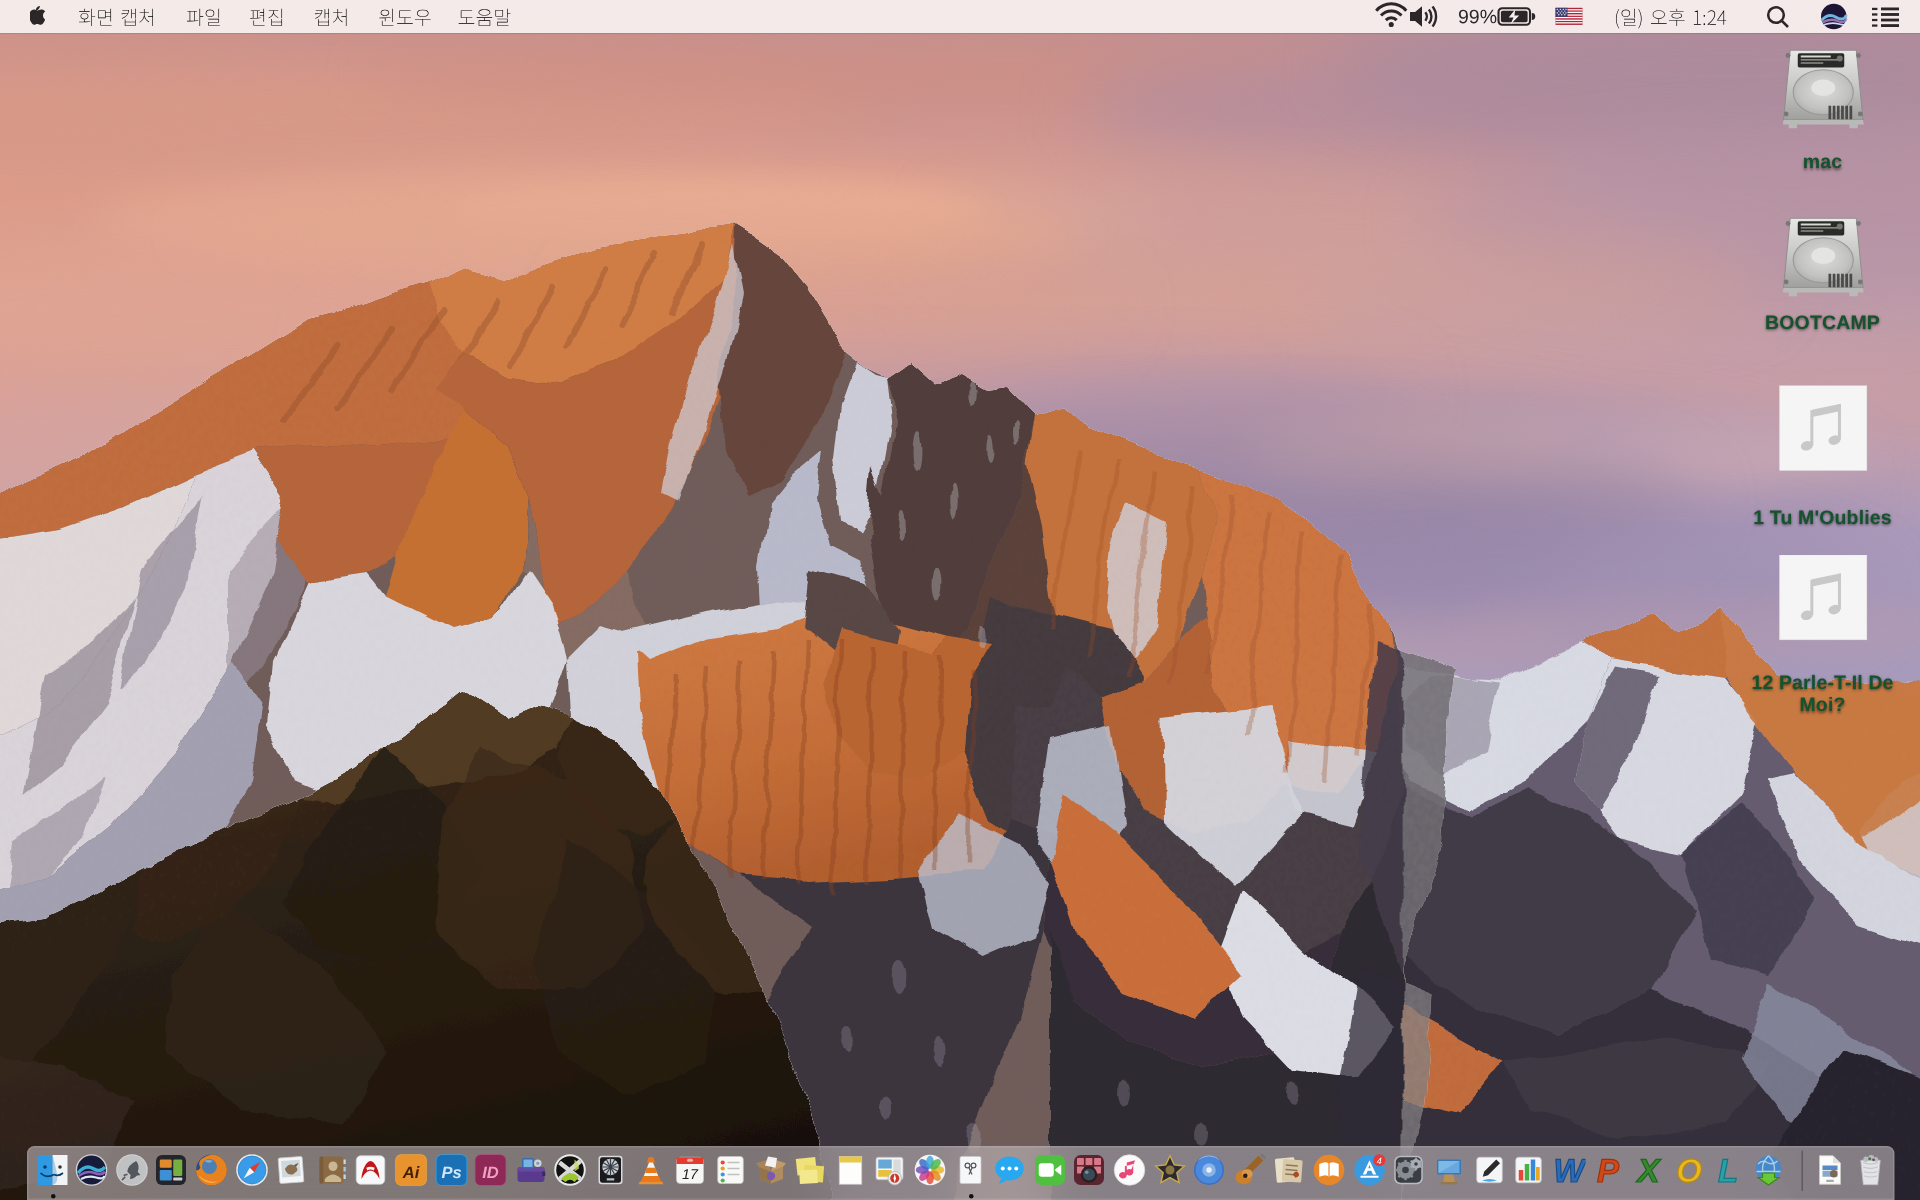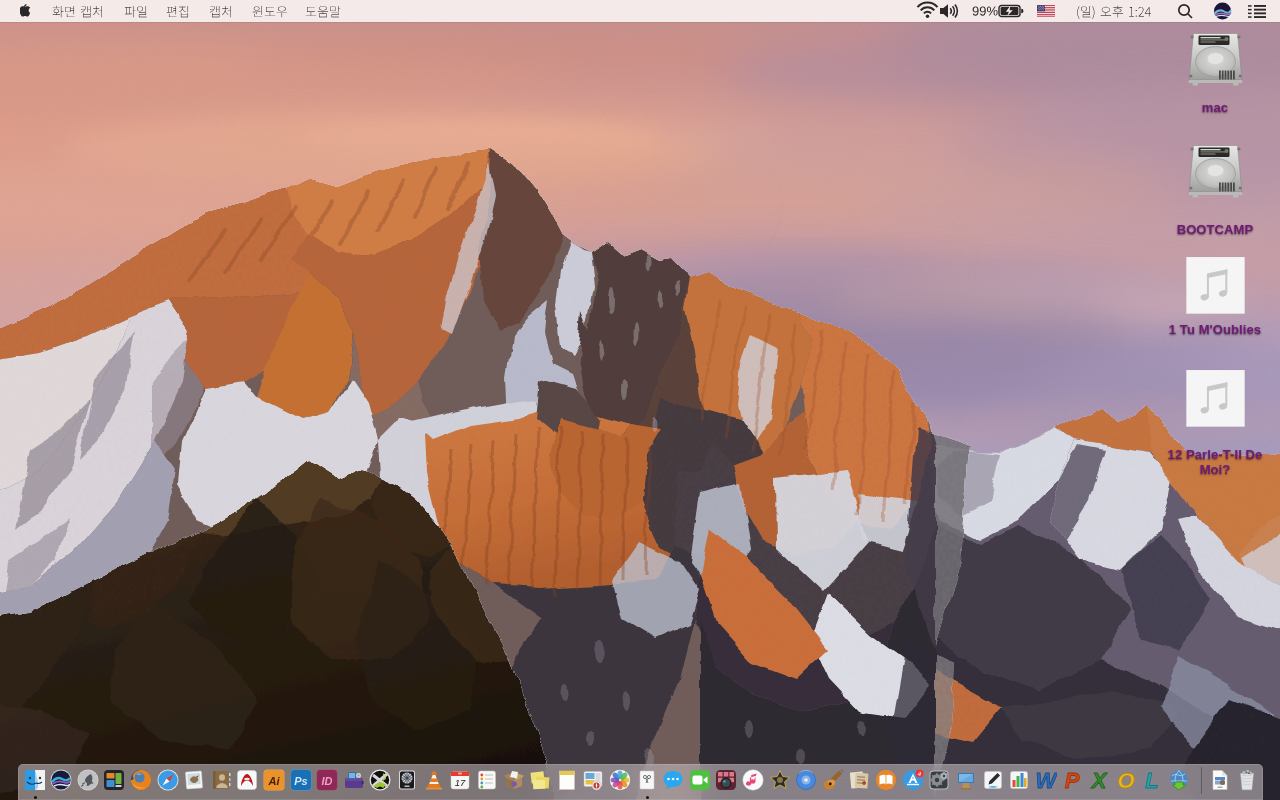--- a/index.html
+++ b/index.html
@@ -1,19 +1,19 @@
 <!DOCTYPE html>
 <html><head><meta charset="utf-8">
 <style>
 html,body{margin:0;padding:0;width:1280px;height:800px;overflow:hidden;}
 body{font-family:"Liberation Sans",sans-serif;position:relative;background:#b0a0b8;}
 #wall{position:absolute;left:0;top:0;width:1280px;height:800px;}
 #menubar{position:absolute;left:0;top:0;width:1280px;height:22px;background:rgba(246,237,236,0.96);box-shadow:0 0 1px rgba(0,0,0,.4);}
 .dicon{position:absolute;width:120px;text-align:center;}
-.dlabel{color:#701a75;font-weight:bold;font-size:13px;line-height:14.5px;text-shadow:0 1px 2px rgba(0,0,0,.55);letter-spacing:.1px;}
+.dlabel{color:#14532d;font-weight:bold;font-size:13px;line-height:14.5px;text-shadow:0 1px 2px rgba(0,0,0,.55);letter-spacing:.1px;}
 #dock{position:absolute;left:18px;top:764px;width:1245px;height:36px;background:rgba(200,192,194,0.58);-webkit-backdrop-filter:blur(16px);backdrop-filter:blur(16px);border-radius:5px 5px 0 0;box-shadow:inset 0 0 0 1px rgba(255,255,255,0.12);}
 .di{position:absolute;top:5px;width:22px;height:22px;font-style:italic;}
 </style></head><body>
 <svg id="wall" xmlns="http://www.w3.org/2000/svg" viewBox="0 0 1280 800">
 <defs>
 <linearGradient id="sky" x1="0" y1="0" x2="0" y2="1">
  <stop offset="0" stop-color="#c08e90"></stop>
  <stop offset="0.07" stop-color="#cb9390"></stop>
  <stop offset="0.16" stop-color="#d89c8e"></stop>
  <stop offset="0.26" stop-color="#dba295"></stop>
@@ -425,34 +425,34 @@
 <g fill="#4a4a48">
           <rect x="32" y="38.5" width="1.8" height="9"></rect>
           <rect x="34.8" y="38.5" width="1.8" height="9"></rect>
           <rect x="37.6" y="38.5" width="1.8" height="9"></rect>
           <rect x="40.4" y="38.5" width="1.8" height="9"></rect>
           <rect x="43.2" y="38.5" width="1.8" height="9"></rect>
           <rect x="46" y="38.5" width="1.8" height="9"></rect>
         </g>
 <path d="M2,48 L55,48 L55.5,51 L51.5,51 L51.5,53.5 L46,53.5 L46,51 L11,51 L11,53.5 L5.5,53.5 L5.5,51 L1.5,51 Z" fill="#b9bab8"></path>
       </svg></div>
-    <div class="dlabel" style="margin-top:22px">BOOTCAMP</div>
+    <div class="dlabel" style="margin-top:7px">BOOTCAMP</div>
   </div>
 <div class="dicon" style="left:1155px;top:257px">
     <div style="height:57px"><svg width="59" height="57" viewBox="0 0 59 57">
         <rect x="0.5" y="0" width="58" height="56.5" fill="#f5f5f5" stroke="#e8e8e8" stroke-width="0.5"></rect>
         <g fill="#c8c8c8" stroke="none">
           <path d="M22,16.2 L41.3,12.2 V17 L22,21 Z"></path>
           <rect x="20.9" y="16.5" width="2" height="23.5"></rect>
           <rect x="39.3" y="12.5" width="2" height="23.5"></rect>
           <ellipse cx="18.6" cy="40.2" rx="4.1" ry="3.1" transform="rotate(-16 18.6 40.2)"></ellipse>
           <ellipse cx="37" cy="36.4" rx="4.1" ry="3.1" transform="rotate(-16 37 36.4)"></ellipse>
         </g>
       </svg></div>
-    <div class="dlabel" style="margin-top:9px">1 Tu M'Oublies</div>
+    <div class="dlabel" style="margin-top:24px">1 Tu M'Oublies</div>
   </div>
 <div class="dicon" style="left:1155px;top:370px">
     <div style="height:57px"><svg width="59" height="57" viewBox="0 0 59 57">
         <rect x="0.5" y="0" width="58" height="56.5" fill="#f5f5f5" stroke="#e8e8e8" stroke-width="0.5"></rect>
         <g fill="#c8c8c8" stroke="none">
           <path d="M22,16.2 L41.3,12.2 V17 L22,21 Z"></path>
           <rect x="20.9" y="16.5" width="2" height="23.5"></rect>
           <rect x="39.3" y="12.5" width="2" height="23.5"></rect>
           <ellipse cx="18.6" cy="40.2" rx="4.1" ry="3.1" transform="rotate(-16 18.6 40.2)"></ellipse>
           <ellipse cx="37" cy="36.4" rx="4.1" ry="3.1" transform="rotate(-16 37 36.4)"></ellipse>

